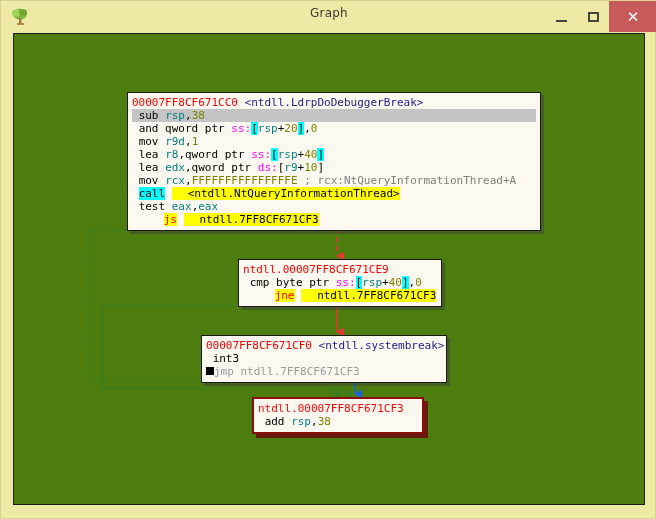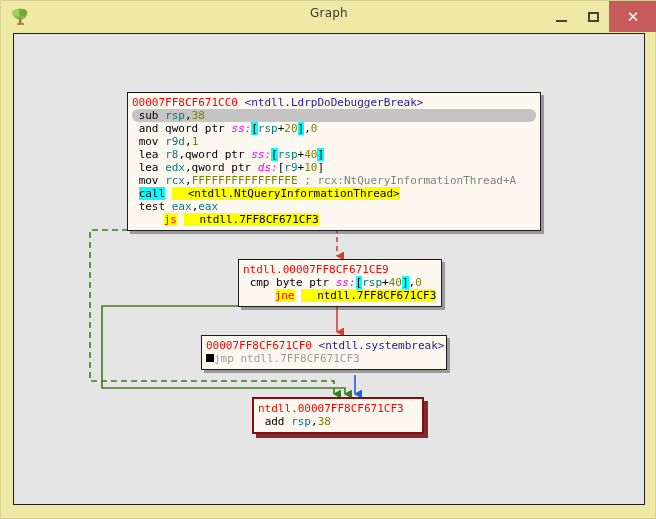--- a/index.html
+++ b/index.html
@@ -77,21 +77,21 @@
     width: 11px; height: 10px;
     border: 2px solid #44443a;
     box-sizing: border-box;
   }
 
   
   .canvas-panel {
     position: absolute;
     left: 12px; top: 32px;
     width: 632px; height: 472px;
-    background: #e5e5e5;
+    background: #4d7c0f;
     border: 1px solid #1d1d1d;
     box-sizing: border-box;
     overflow: hidden;
   }
   .graph-layer {
     position: absolute;
     left: 0; top: 0;
     width: 630px; height: 470px;
   }
   svg.edges {
@@ -113,29 +113,29 @@
     font-size: 11px;
     line-height: 13px;
     white-space: pre;
     z-index: 5;
   }
   .node.ret-node {
     border: 2px solid #8a0d0d;
     box-shadow: 4px 4px 0 rgba(110,10,10,0.85);
   }
   .row { height: 13px; }
-  .row.sel { background: #c4c4c4; border-radius: 6px; }
+  .row.sel { background: #c4c4c4; }
 
   
   .addr      { color: #ff0000; }
   .fname     { color: #1c1c8c; }
   .mn        { color: #000000; }
   .reg       { color: #008080; }
   .num       { color: #808000; }
-  .seg       { color: #ff00ff; font-style: italic; }
+  .seg       { color: #ff00ff; }
   .brk       { color: #000000; background: #00ffff; }
   .cmt       { color: #808080; }
   .grey      { color: #9a9a9a; }
   .jmp-y     { background: #ffff00; color: #000000; padding-left: 16px; }
   .jcc       { background: #ffff00; color: #ff0000; margin-left: 25px; }
   .call-hl   { background: #00ffff; color: #000000; }
   .ret-hl    { background: #00ffff; color: #000000; }
   .bp-black  { display:inline-block; width:8px; height:8px; background:#000000; vertical-align:middle; position:relative; top:-1px;}
   .bp-red    { display:inline-block; width:8px; height:8px; background:#ff0000; vertical-align:middle; position:relative; top:-1px;}
 </style>
@@ -193,20 +193,20 @@
 
           <path d="M300,263 L300,272 L88,272 L88,354 L331,354 L331,360" stroke="#3a7d1e" stroke-width="1.6" fill="none" marker-end="url(#ah-green)"></path>
 
           <path d="M341,341 L341,360" stroke="#1565e0" stroke-width="1.6" fill="none" marker-end="url(#ah-blue)"></path>
         </svg>
 
         <div class="node" id="node-entry" style="left:113px;top:58px;width:414px;"><div class="row"><span class="addr">00007FF8CF671CC0</span><span> </span><span class="fname">&lt;ntdll.LdrpDoDebuggerBreak&gt;</span></div><div class="row sel"><span> </span><span class="mn">sub </span><span class="reg">rsp</span><span class="mn">,</span><span class="num">38</span></div><div class="row"><span> </span><span class="mn">and qword ptr </span><span class="seg">ss:</span><span class="brk">[</span><span class="reg">rsp</span><span class="mn">+</span><span class="num">20</span><span class="brk">]</span><span class="mn">,</span><span class="num">0</span></div><div class="row"><span> </span><span class="mn">mov </span><span class="reg">r9d</span><span class="mn">,</span><span class="num">1</span></div><div class="row"><span> </span><span class="mn">lea </span><span class="reg">r8</span><span class="mn">,qword ptr </span><span class="seg">ss:</span><span class="brk">[</span><span class="reg">rsp</span><span class="mn">+</span><span class="num">40</span><span class="brk">]</span></div><div class="row"><span> </span><span class="mn">lea </span><span class="reg">edx</span><span class="mn">,qword ptr </span><span class="seg">ds:</span><span class="mn">[</span><span class="reg">r9</span><span class="mn">+</span><span class="num">10</span><span class="mn">]</span></div><div class="row"><span> </span><span class="mn">mov </span><span class="reg">rcx</span><span class="mn">,</span><span class="num">FFFFFFFFFFFFFFFE</span><span class="cmt"> ; rcx:NtQueryInformationThread+A</span></div><div class="row"><span> </span><span class="call-hl">call</span><span class="mn"> </span><span class="jmp-y">&lt;ntdll.NtQueryInformationThread&gt;</span></div><div class="row"><span> </span><span class="mn">test </span><span class="reg">eax</span><span class="mn">,</span><span class="reg">eax</span></div><div class="row"><span> </span><span class="jcc">js</span><span class="mn"> </span><span class="jmp-y">ntdll.7FF8CF671CF3</span></div></div>
 
         <div class="node" id="node-cmp" style="left:224px;top:225px;width:204px;"><div class="row"><span class="addr">ntdll.00007FF8CF671CE9</span></div><div class="row"><span> </span><span class="mn">cmp byte ptr </span><span class="seg">ss:</span><span class="brk">[</span><span class="reg">rsp</span><span class="mn">+</span><span class="num">40</span><span class="brk">]</span><span class="mn">,</span><span class="num">0</span></div><div class="row"><span> </span><span class="jcc">jne</span><span class="mn"> </span><span class="jmp-y">ntdll.7FF8CF671CF3</span></div></div>
 
-        <div class="node" id="node-systembreak" style="left:187px;top:301px;width:246px;"><div class="row"><span class="addr">00007FF8CF671CF0</span><span> </span><span class="fname">&lt;ntdll.systembreak&gt;</span></div><div class="row"><i class="bp-black"></i><span class="grey">jmp ntdll.7FF8CF671CF3</span></div></div>
+        <div class="node" id="node-systembreak" style="left:187px;top:301px;width:246px;"><div class="row"><span class="addr">00007FF8CF671CF0</span><span> </span><span class="fname">&lt;ntdll.systembreak&gt;</span></div><div class="row"><span> </span><span class="mn">int3</span></div><div class="row"><i class="bp-black"></i><span class="grey">jmp ntdll.7FF8CF671CF3</span></div></div>
 
         <div class="node ret-node" id="node-ret" style="left:238px;top:363px;width:172px;"><div class="row"><span class="addr">ntdll.00007FF8CF671CF3</span></div><div class="row"><span> </span><span class="mn">add </span><span class="reg">rsp</span><span class="mn">,</span><span class="num">38</span></div></div>
 
       </div>
     </div>
   </div>
 </div>
 
 </body></html>

